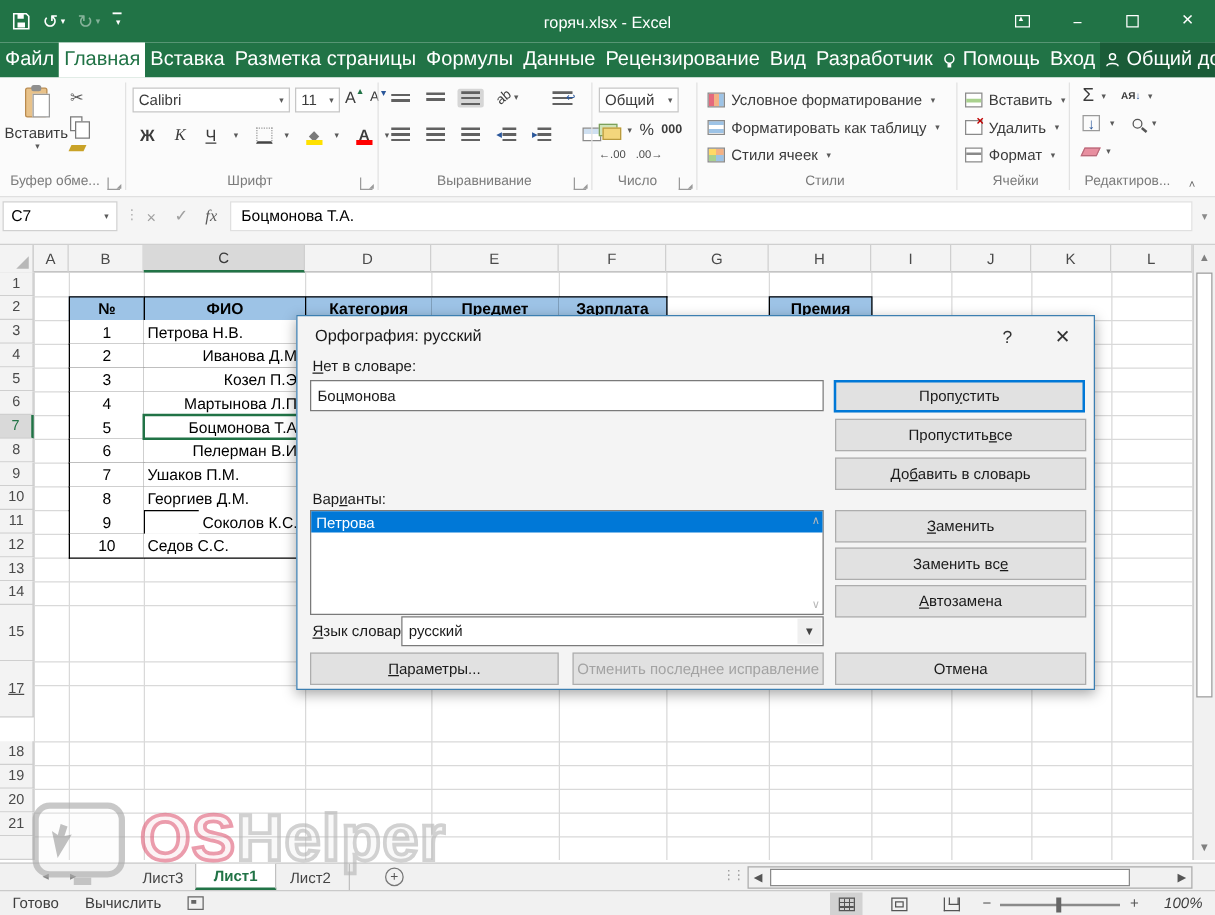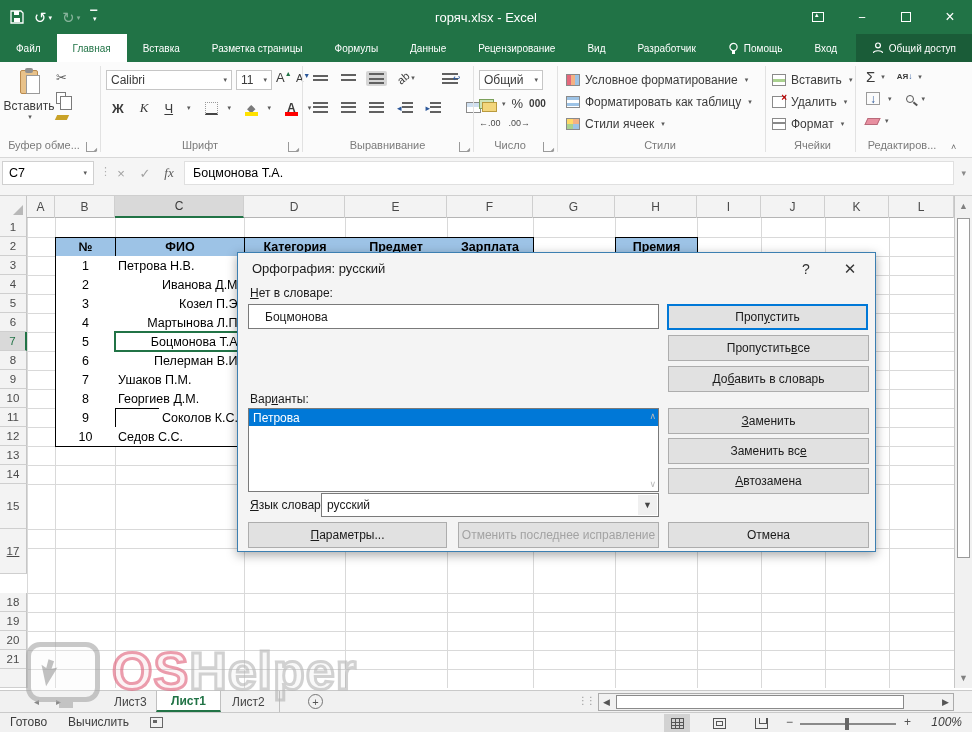--- a/index.html
+++ b/index.html
@@ -15,21 +15,21 @@
   .dim { opacity:.45; }
   #title { position:absolute; left:0; right:0; top:0; height:34px; display:flex; align-items:center; justify-content:center; font-size:13px; color:#fff; }
   #wincontrols { position:absolute; right:0; top:0; height:34px; display:flex; }
   .winbtn { width:44px; height:34px; display:flex; align-items:center; justify-content:center; color:#fff; font-size:13px; }
   .ribopt-ic { width:12px; height:10px; border:1px solid #fff; position:relative; }
   .ribopt-ic:after { content:"▴"; position:absolute; left:2px; top:-2px; font-size:7px; }
   .maxi { width:10px; height:10px; border:1px solid #fff; }
 
   
   #tabrow { position:absolute; left:0; top:34px; width:972px; height:28px; background:#217346; display:flex; align-items:stretch; }
-  .rtab { color:#fff; font-size:10px; display:flex; align-items:center; padding:0 16px; white-space:nowrap; gap:5px; }
+  .rtab { color:#fff; font-size:16px; display:flex; align-items:center; padding:0 4px; white-space:nowrap; gap:5px; }
   .rtab.active { background:#fff; color:#217346; }
   .rtab.share { background:#1a5c38; margin-left:auto; }
   .rtab svg { display:block; }
 
   
   #ribbon { position:absolute; left:0; top:62px; width:972px; height:96px; background:#fbfbfb; border-bottom:1px solid #d8d8d8; font-size:12px; color:#3b3b3b; }
   .gdiv { position:absolute; top:4px; height:86px; width:1px; background:#e2e2e2; }
   .glabel { position:absolute; top:77px; height:16px; font-size:11px; color:#7b7b7b; text-align:center; white-space:nowrap; }
   .glaunch { position:absolute; top:80px; width:10px; height:10px; border-left:1px solid #9a9a9a; border-bottom:1px solid #9a9a9a; }
   .glaunch:after { content:"◢"; position:absolute; right:-1px; bottom:-1px; font-size:5px; color:#9a9a9a; }
@@ -103,21 +103,21 @@
   #vscroll { position:absolute; right:0; top:0; width:18px; height:492px; background:#f1f1f1; border-left:1px solid #c6c6c6; }
   .varrow { position:absolute; left:0; width:17px; height:20px; display:flex; align-items:center; justify-content:center; color:#808080; font-size:9px; }
   #vthumb { position:absolute; left:2px; top:22px; width:13px; height:340px; background:#fff; border:1px solid #9a9a9a; }
 
   
   #dialog { position:absolute; left:237px; top:252px; width:639px; height:300px; background:#f4f4f4; border:1px solid #3c7fb1; box-shadow:0 3px 10px rgba(0,0,0,.35); z-index:100; font-size:12px; color:#1a1a1a; }
   #dlg-title { position:absolute; left:14px; top:8px; font-size:13px; }
   .dlg-sys { position:absolute; top:4px; width:34px; height:24px; display:flex; align-items:center; justify-content:center; color:#333; font-size:14px; }
   .dlg-label { position:absolute; left:12px; font-size:12px; }
   .dlg-label u, .dbtn u { text-decoration:underline; }
-  #dlg-word { position:absolute; left:10px; top:51px; width:411px; height:25px; background:#fff; border:1px solid #7a7a7a; display:flex; align-items:center; padding:0 16px; }
+  #dlg-word { position:absolute; left:10px; top:51px; width:411px; height:25px; background:#fff; border:1px solid #7a7a7a; display:flex; align-items:center; padding:0 5px; }
   .dbtn { position:absolute; width:201px; height:26px; background:#e1e1e1; border:1px solid #adadad; display:flex; align-items:center; justify-content:center; font-size:12px; color:#1a1a1a; }
   .dbtn.focus { border:2px solid #0078d7; }
   .dbtn.disabled { color:#a3a3a3; }
   #dlg-list { position:absolute; left:10px; top:155px; width:411px; height:84px; background:#fff; border:1px solid #7a7a7a; }
   .dlg-listitem { height:17px; display:flex; align-items:center; padding:0 4px; }
   .dlg-listitem.sel { background:#0078d7; color:#fff; }
   .lscroll { position:absolute; right:2px; color:#b8b8b8; font-size:9px; }
   #dlg-lang { position:absolute; left:83px; top:240px; width:338px; height:24px; background:#fff; border:1px solid #7a7a7a; display:flex; align-items:center; padding:0 5px; justify-content:space-between; }
   #dlg-lang .chev { width:19px; height:20px; background:#f0f0f0; display:flex; align-items:center; justify-content:center; font-size:9px; color:#444; margin-right:-4px; }
 

